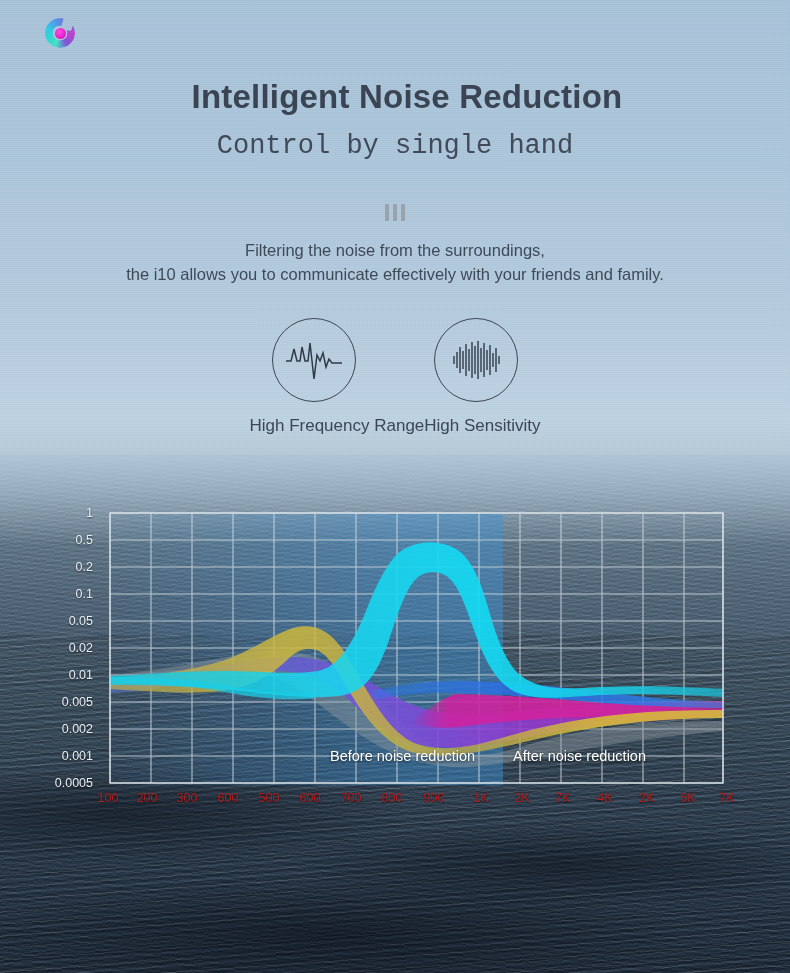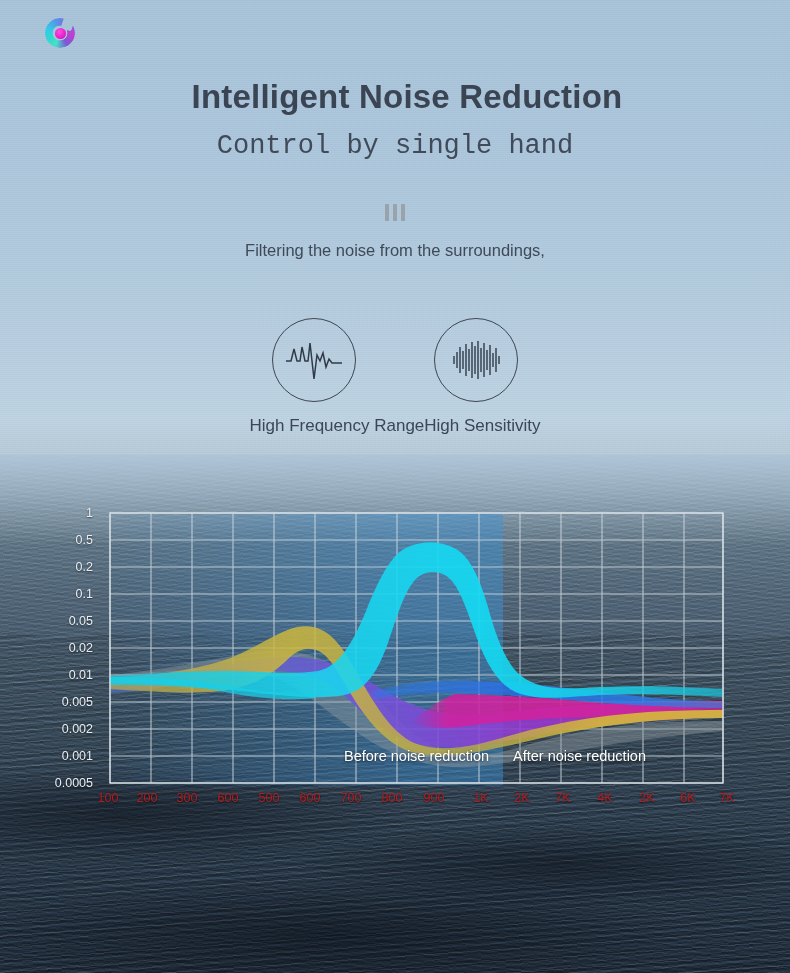--- a/index.html
+++ b/index.html
@@ -212,21 +212,21 @@
     text-shadow: 0 1px 2px rgba(0,0,0,.6);
     transform: translateX(-50%);
     white-space: nowrap;
   }
   .legend-before, .legend-after {
     position: absolute;
     font-size: 14.5px; color: #ffffff;
     text-shadow: 0 1px 3px rgba(0,0,0,.7);
     white-space: nowrap;
   }
-  .legend-before { left: 344px; top: 253px; }
+  .legend-before { left: 330px; top: 253px; }
   .legend-after  { left: 513px; top: 253px; }
 </style>
 </head>
 <body>
 
 <div id="page">
 
   <div class="sky"></div>
   <div class="sky-noise"></div>
 
@@ -245,20 +245,21 @@
 
   <div class="headline">Intelligent Noise Reduction</div>
   <div class="subhead">Control by single hand</div>
 
   <div class="divider">
     <i></i><i></i><i></i>
   </div>
 
   <div class="body-copy">
     <div>Filtering the noise from the surroundings,</div>
+    <div>the i10 allows you to communicate effectively with your friends and family.</div>
   </div>
 
   <div class="features">
 
     <div class="feature">
       <div class="feature-circle">
         <svg width="62" height="50" viewBox="0 0 62 50">
           <polyline points="3,26 8,26 11,14 14,26 17,26 19,12 22,26 25,26 27,8 31,44 34,20 37,26 40,18 43,32 46,24 49,28 53,28 59,28" fill="none" stroke="#2f3b49" stroke-width="1.5" stroke-linejoin="miter" stroke-linecap="butt"></polyline>
         </svg>
       </div>

